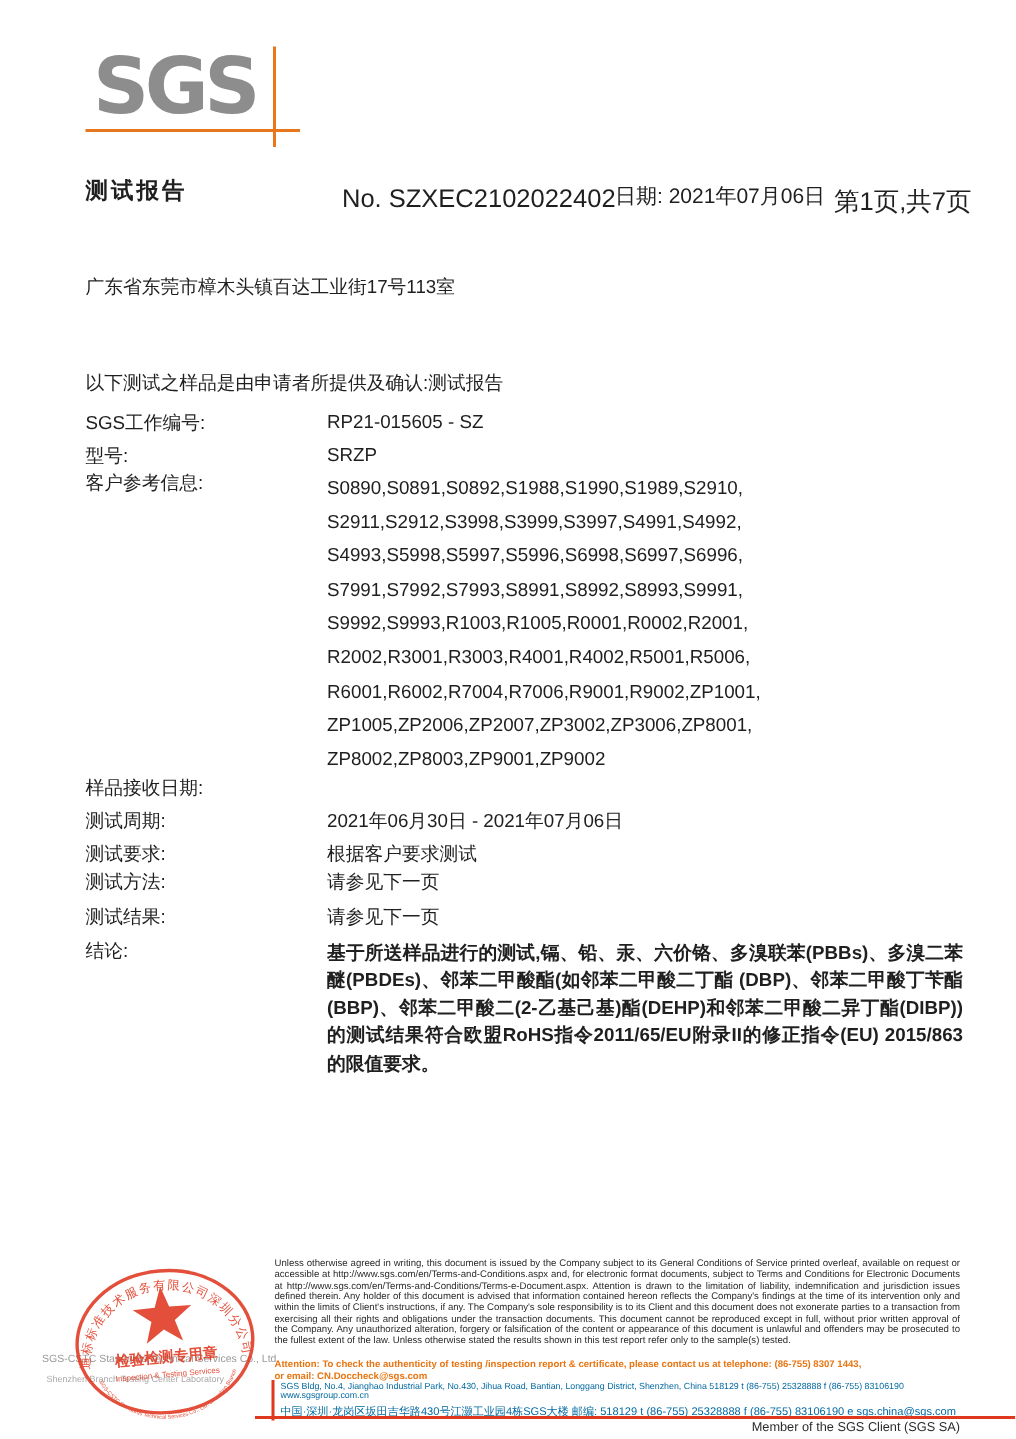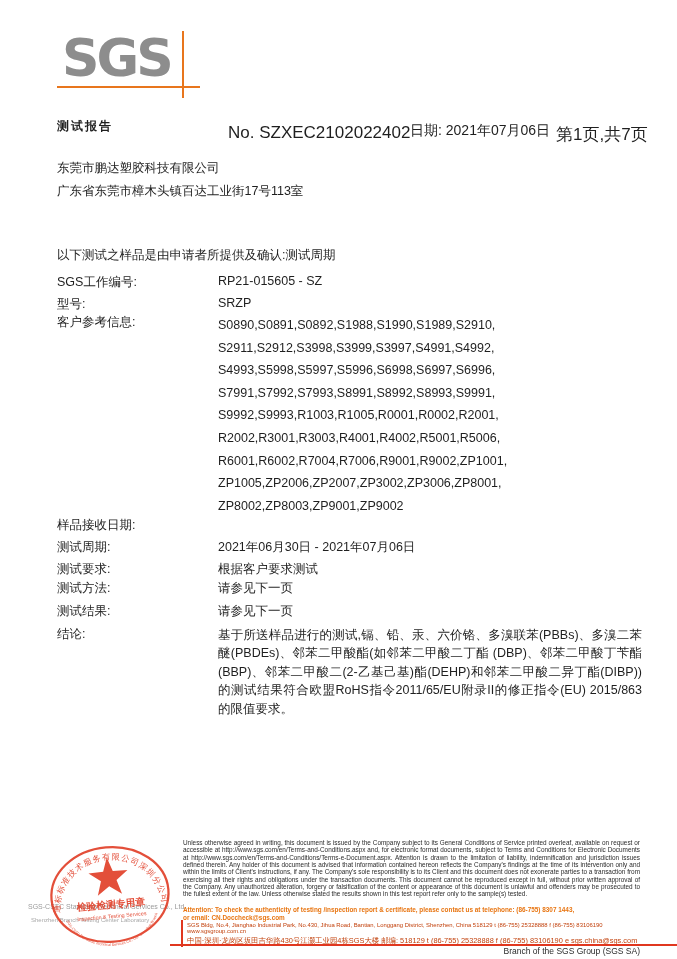--- a/index.html
+++ b/index.html
@@ -9,70 +9,69 @@
     font-family:"Liberation Sans", sans-serif; color:#1f1f1f; overflow:hidden;
   }
   .abs { position:absolute; }
 
   
   .logo { left:62px; top:28px; font-size:52px; font-weight:bold; color:#8d8d8d;
           letter-spacing:-3px; font-family:"DejaVu Sans", sans-serif; }
   .logo-hline { left:57px; top:86px; width:143px; height:2px; background:#e8761d; }
   .logo-vline { left:182px; top:31px; width:2px; height:67px; background:#e8761d; }
 
-  .title { left:57px; top:118px; font-size:12px; font-weight:bold; letter-spacing:2px; }
+  .title { left:57px; top:118px; font-size:15px; font-weight:bold; letter-spacing:2px; }
   .report-no { left:228px; top:123px; font-size:17px; }
   .date { left:410px; top:122px; font-size:14px; }
   .pages { left:556px; top:123px; font-size:17px; }
 
   .applicant-name { left:57px; top:160px; font-size:12.5px; }
   .applicant-address { left:57px; top:183px; font-size:12.5px; }
 
   .intro { left:57px; top:247px; font-size:12.5px; }
 
   .row { left:57px; width:585px; font-size:12.5px; }
   .row .lbl { position:absolute; left:0; top:0; }
   .row .val { margin-left:161px; }
   .client-lines div { line-height:22.6px; }
-  .conclusion .val { width:424px; line-height:18.4px; text-align:justify; }
+  .conclusion .val { width:424px; line-height:18.4px; text-align:justify;font-weight:bold; }
 
   
   .company1 { left:28px; top:903px; font-size:7px; color:#9b9b9b; }
   .company2 { left:31px; top:917px; font-size:6px; color:#a9a9a9; }
   .stamp { left:35px; top:841px; width:150px; height:108px; opacity:0.88;
            transform:rotate(-5deg); }
   .legal { left:183px; top:839px; width:457px; font-size:6.4px; line-height:7.35px;
            text-align:justify; color:#2b2b2b; }
   .attention { left:183px; top:906px; width:457px; font-size:6.4px; line-height:7.6px;
                color:#e87511; font-weight:bold; }
   .addr-vline { left:181px; top:920px; width:2px; height:27px; background:#e0371f; }
-  .addr { left:187px; top:922px; width:472px; color:#c2410c; }
+  .addr { left:187px; top:922px; width:472px; color:#0369a1; }
   .addr-en { font-size:5.9px; }
   .addr-cn { font-size:7.4px; margin-top:2px; }
   .footer-redline { left:170px; top:944px; width:507px; height:1.5px; background:#e0371f; }
   .member { right:37px; top:946px; font-size:8.5px; color:#2b2b2b; }
 </style>
 </head>
 <body>
 
 <div class="page">
 
   <div class="abs logo">SGS</div>
   <div class="abs logo-hline"></div>
   <div class="abs logo-vline"></div>
 
   <div class="abs title">测试报告</div>
   <div class="abs report-no">No. SZXEC2102022402</div>
   <div class="abs date">日期: 2021年07月06日</div>
   <div class="abs pages">第1页,共7页</div>
 
-  <div class="abs applicant-name">东莞市鹏达塑胶科技有限公司</div>
   <div class="abs applicant-address">广东省东莞市樟木头镇百达工业街17号113室</div>
 
-  <div class="abs intro">以下测试之样品是由申请者所提供及确认:测试周期</div>
+  <div class="abs intro">以下测试之样品是由申请者所提供及确认:测试报告</div>
 
   <div class="abs row" style="top:274px">
     <span class="lbl">SGS工作编号:</span>
     <div class="val">RP21-015605 - SZ</div>
   </div>
 
   <div class="abs row" style="top:296px">
     <span class="lbl">型号:</span>
     <div class="val">SRZP</div>
   </div>
@@ -146,15 +145,15 @@
     <div>or email: CN.Doccheck@sgs.com</div>
   </div>
 
   <div class="abs addr-vline"></div>
   <div class="abs addr">
     <div class="addr-en">SGS Bldg, No.4, Jianghao Industrial Park, No.430, Jihua Road, Bantian, Longgang District, Shenzhen, China 518129    t (86-755) 25328888    f (86-755) 83106190    www.sgsgroup.com.cn</div>
     <div class="addr-cn">中国·深圳·龙岗区坂田吉华路430号江灏工业园4栋SGS大楼      邮编: 518129    t (86-755) 25328888    f (86-755) 83106190    e sgs.china@sgs.com</div>
   </div>
 
   <div class="abs footer-redline"></div>
-  <div class="abs member">Branch of the SGS Group (SGS SA)</div>
+  <div class="abs member">Member of the SGS Client (SGS SA)</div>
 
 </div>
 
 </body></html>

